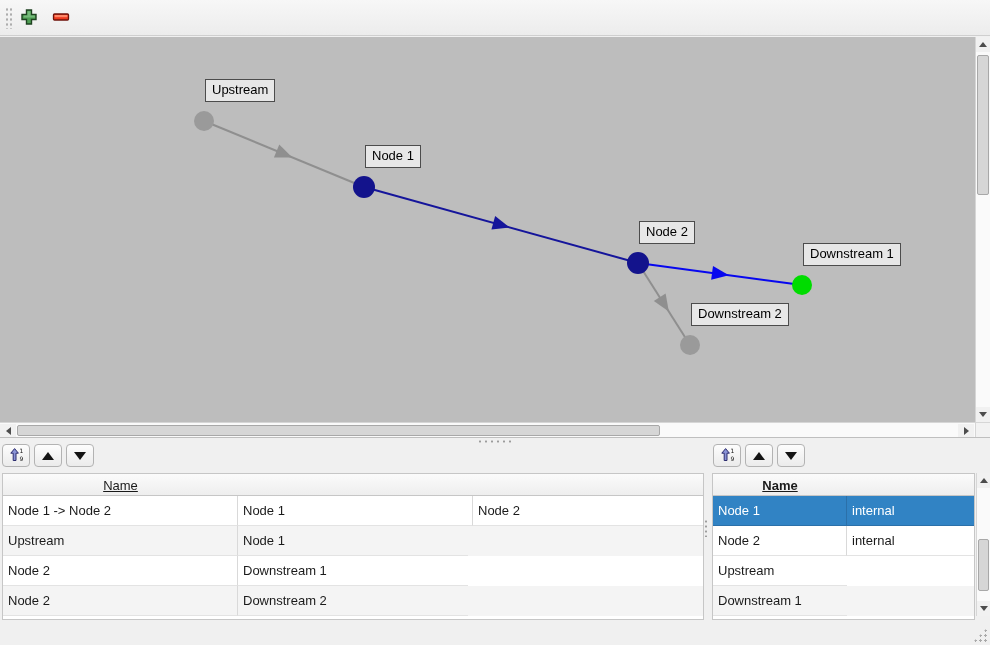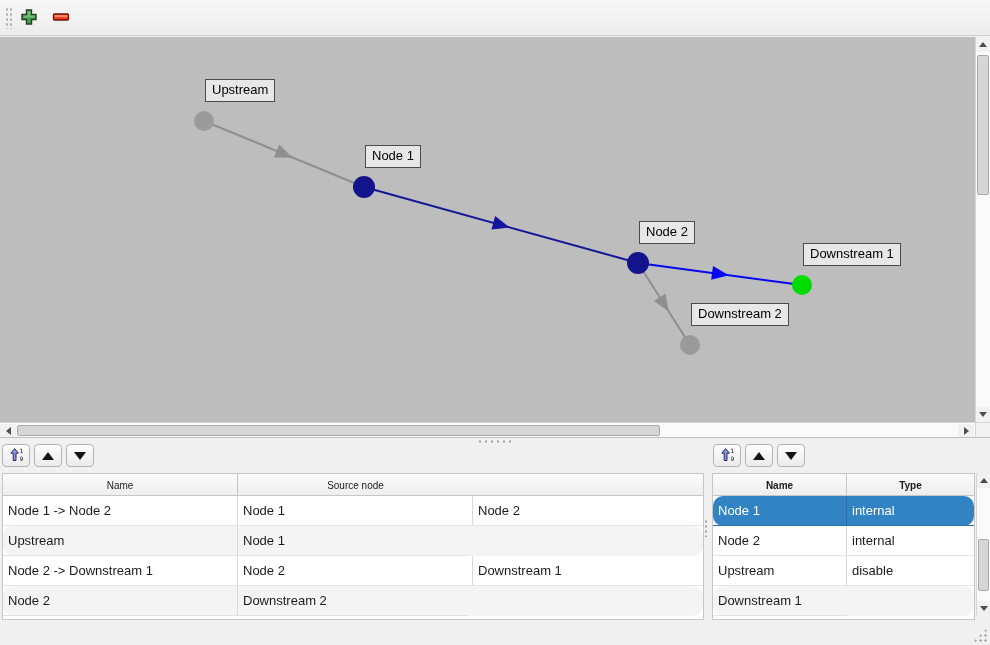--- a/index.html
+++ b/index.html
@@ -49,24 +49,24 @@
   .btri { width:0; height:0; }
   .btri.up   { border-left:6px solid transparent; border-right:6px solid transparent; border-bottom:8px solid #141414; }
   .btri.down { border-left:6px solid transparent; border-right:6px solid transparent; border-top:8px solid #141414; }
 
   
   .tablebox { position:absolute; top:473px; background:#fff; border:1px solid #c6c6c6; }
   .edge-table { left:2px; width:702px; height:147px; }
   .node-table { left:712px; width:263px; height:147px; }
   .thead { display:flex; height:22px; background:linear-gradient(#fbfbfb,#eeeeee); border-bottom:1px solid #c6c6c6; }
   .th { display:flex; align-items:center; justify-content:center; height:22px; border-right:1px solid #c6c6c6;
-        font-size:10px; overflow:hidden; }
+        font-size:13px; overflow:hidden;text-decoration:underline; }
   .th:last-child { border-right:none; }
   .node-table .th { font-weight:bold; }
-  .trow { display:flex; height:30px; background:#fff;border-radius:10px; }
+  .trow { display:flex; height:30px; background:#fff; }
   .trow.alt { background:#f4f4f4; }
   .td { display:flex; align-items:center; padding-left:5px; border-right:1px solid #d9d9d9; border-bottom:1px solid #e3e3e3;
         font-size:13px; white-space:nowrap; overflow:hidden; }
   .td:last-child { border-right:none; }
   .trow.selected { background:#3183c4; }
   .trow.selected .td { color:#fff; border-bottom:1px solid #2b70a9; border-right-color:#2b70a9; }
 
   
   .edge-table .c0 { width:235px; } .edge-table .c1 { width:235px; } .edge-table .c2 { width:230px; }
   .node-table .c0 { width:134px; } .node-table .c1 { width:127px; }
@@ -183,60 +183,56 @@
   <button class="mini-btn" style="left:745px;">
     <div class="btri up"></div>
   </button>
   <button class="mini-btn" style="left:777px;">
     <div class="btri down"></div>
   </button>
 
   <div class="tablebox edge-table">
     <div class="thead">
       <div class="th c0">Name</div>
-      <div class="th c1">Source node</div>
     </div>
     <div class="trow">
       <div class="td c0">Node 1 -&gt; Node 2</div>
       <div class="td c1">Node 1</div>
       <div class="td c2">Node 2</div>
     </div>
     <div class="trow alt">
       <div class="td c1">Upstream</div>
       <div class="td c2">Node 1</div>
     </div>
     <div class="trow">
-      <div class="td c0">Node 2 -&gt; Downstream 1</div>
       <div class="td c1">Node 2</div>
       <div class="td c2">Downstream 1</div>
     </div>
     <div class="trow alt">
       <div class="td c1">Node 2</div>
       <div class="td c2">Downstream 2</div>
     </div>
   </div>
 
   <div class="vsplit-grip"></div>
 
   <div class="tablebox node-table">
     <div class="thead">
       <div class="th c0">Name</div>
-      <div class="th c1">Type</div>
     </div>
     <div class="trow selected">
       <div class="td c0">Node 1</div>
       <div class="td c1">internal</div>
     </div>
     <div class="trow">
       <div class="td c0">Node 2</div>
       <div class="td c1">internal</div>
     </div>
     <div class="trow">
       <div class="td c0">Upstream</div>
-      <div class="td c1">disable</div>
     </div>
     <div class="trow alt">
       <div class="td c0">Downstream 1</div>
     </div>
   </div>
 
   <div class="sb v nt-scroll">
     <div class="sb-btn" style="left:0; top:0; width:13px; height:15px;">
       <div class="tri up"></div>
     </div>

